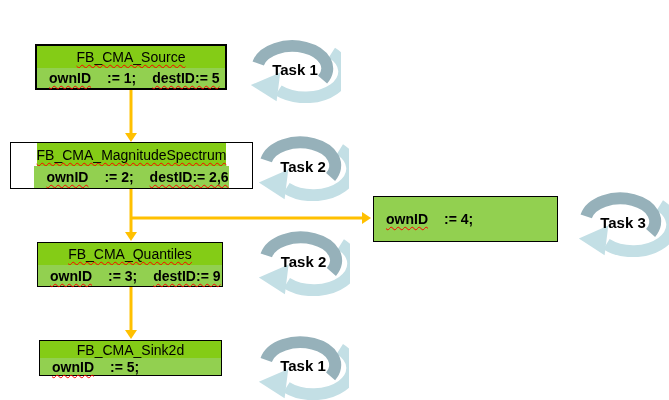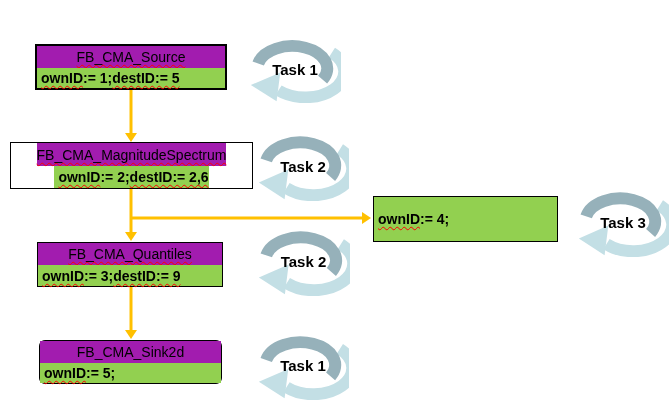--- a/index.html
+++ b/index.html
@@ -8,23 +8,23 @@
   .title{position:absolute;top:4px;left:0;width:100%;text-align:center;
          font-size:15px;font-weight:bold;letter-spacing:.5px;}
   
   .connectors{position:absolute;left:0;top:0;width:669px;height:400px;}
   .conn{stroke:var(--connector);stroke-width:3;fill:none;}
   .conn-head{fill:var(--connector);stroke:none;}
   
   .fb-box{position:absolute;border:1px solid #000;background:#fff;display:flex;flex-direction:column;box-sizing:border-box;}
   .fb-box.thick{border-width:2px;}
   .fb-name{flex:1.05;display:flex;align-items:center;justify-content:center;
-           font-size:14px;background:#a21caf;white-space:nowrap;}
+           font-size:14px;background:#84cc16;white-space:nowrap;}
   .fb-value{flex:1;display:flex;align-items:center;background:var(--box-green);
-            font-weight:bold;font-size:14px;padding-left:4px;white-space:nowrap;}
+            font-weight:bold;font-size:14px;padding-left:12px;white-space:nowrap;gap:16px;}
   .wavy{text-decoration:underline wavy var(--wavy-red);text-decoration-skip-ink:none;
         text-underline-offset:2px;text-decoration-thickness:1px;}
   
   .task{position:absolute;}
   .swirl{position:absolute;left:0;top:0;width:100%;height:100%;}
   .arc-dark{stroke:var(--swirl-dark);stroke-width:13;fill:none;}
   .arc-light{stroke:var(--swirl-light);stroke-width:13;fill:none;}
   .head-light{fill:var(--swirl-light);}
   .task-label{position:absolute;left:0;top:0;width:100%;height:100%;
               display:flex;align-items:center;justify-content:center;
@@ -88,21 +88,21 @@
       </div>
   </div>
 
   <div class="fb-box" style="left:373px;top:196px;width:185px;height:46px;">
     <div class="fb-value">
         <span class="wavy">ownID</span>
         <span>:= 4;</span>
       </div>
   </div>
 
-  <div class="fb-box" style="left:39px;top:340px;width:183px;height:44px;border-radius:6px;">
+  <div class="fb-box" style="left:39px;top:340px;width:183px;height:36px;">
     <div class="fb-name">
       <span>FB_CMA_Sink2d</span>
     </div>
     <div class="fb-value">
         <span class="wavy">ownID</span>
         <span>:= 5;</span>
       </div>
   </div>
 
   <div class="task" style="left:249px;top:33px;width:92px;height:70px;">

